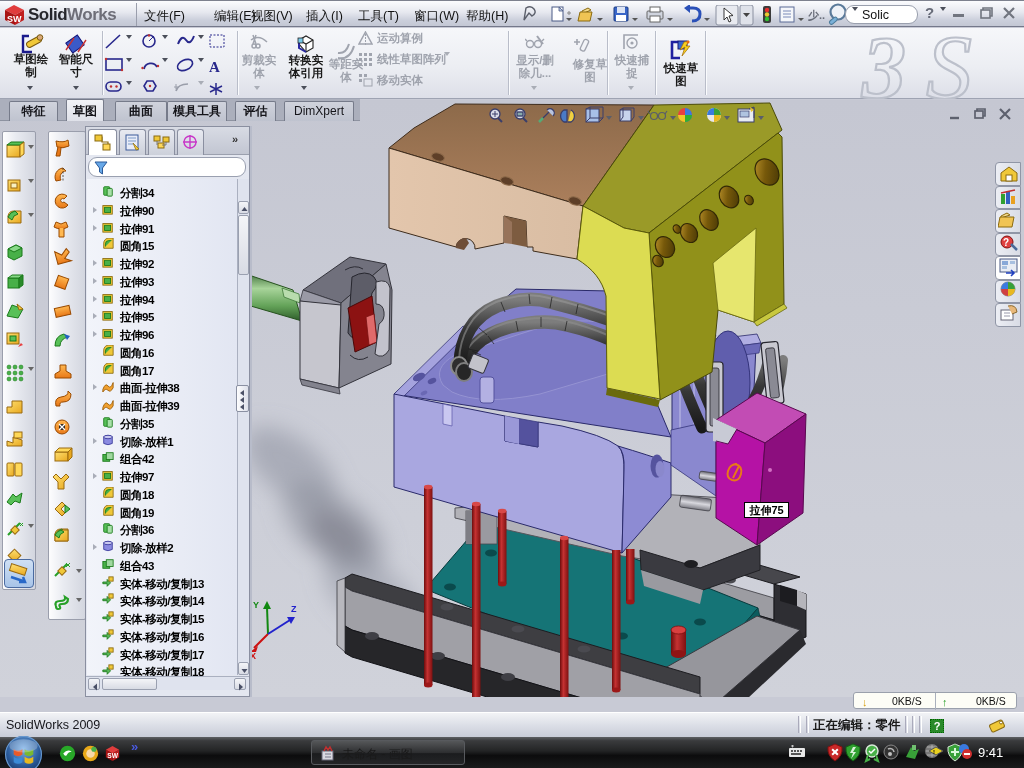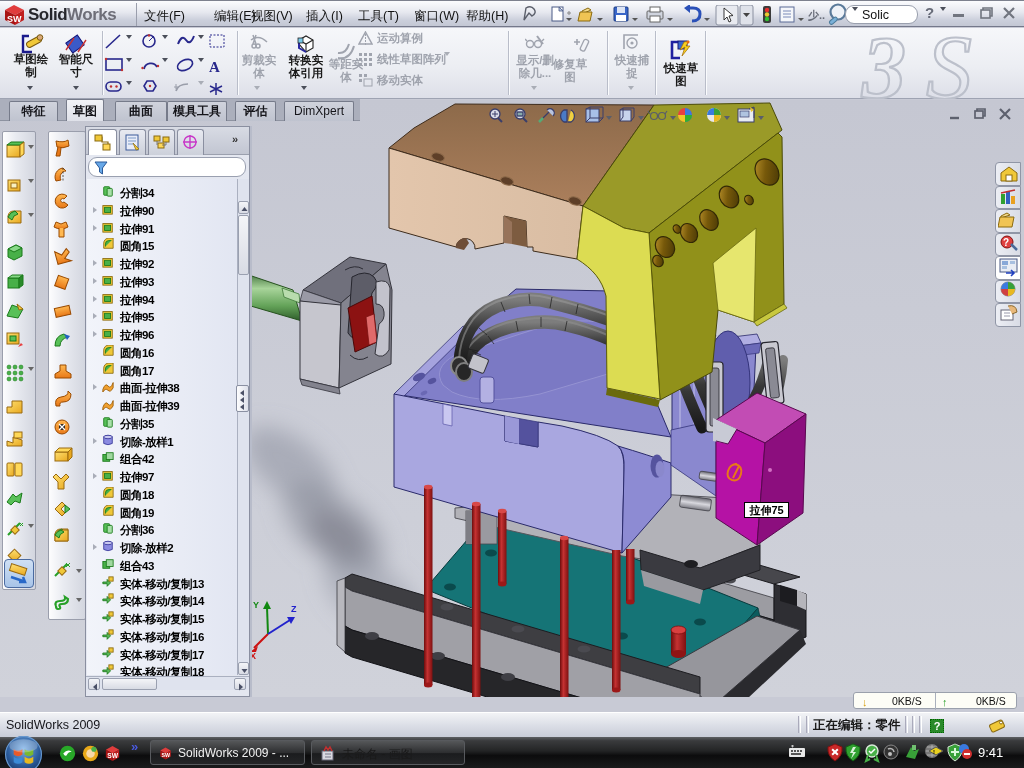--- a/index.html
+++ b/index.html
@@ -1022,21 +1022,21 @@
           <path d="M12,2 l6,8" stroke-width="2"></path>
         </g>
  </svg>
  <div class="abs lbl cjkd" style="left:512px;top:26px;width:46px">显示/删<br>除几...</div>
  <span class="abs" style="left:531px;top:62px"><span class="ddad"></span></span>
 
  <svg class="abs" style="left:572px;top:9px" width="20" height="18" viewBox="0 0 20 18">
   <path d="M2,5 l6,0 M5,2 l0,6" stroke="#a0a4ae" stroke-width="1.6"></path>
   <rect x="10" y="2" width="5" height="12" rx="2" transform="rotate(25 12 8)" fill="none" stroke="#a0a4ae" stroke-width="1.3"></rect>
  </svg>
- <div class="abs lbl cjkd" style="left:548px;top:30px;width:44px">修复草<br>图</div>
+ <div class="abs lbl cjkd" style="left:568px;top:30px;width:44px">修复草<br>图</div>
  <span class="abs vsep" style="left:607px"></span>
 
  <svg class="abs" style="left:622px;top:5px" width="20" height="18" viewBox="0 0 20 18">
   <path d="M2,16 l0,-14 l14,0" fill="none" stroke="#a0a4ae" stroke-width="1.6"></path>
   <circle cx="10" cy="10" r="5" fill="none" stroke="#a0a4ae" stroke-width="1.4"></circle>
         <circle cx="10" cy="10" r="1.6" fill="#a0a4ae"></circle>
  </svg>
  <div class="abs lbl cjkd" style="left:610px;top:26px;width:44px">快速捕<br>捉</div>
  <span class="abs" style="left:628px;top:62px"><span class="ddad"></span></span>
  <span class="abs vsep" style="left:655px"></span>
@@ -1194,29 +1194,20 @@
         <circle cx="10" cy="10" r="5" fill="#f8d8a8"></circle>
         <circle cx="14" cy="5" r="3" fill="#48b048"></circle>
       </svg>
  <svg class="abs" style="left:103px;top:7px" width="19" height="19" viewBox="0 0 20 20">
         <polygon points="3,6 10,2 17,6 10,10" fill="#e03c3c"></polygon>
         <polygon points="3,6 10,10 10,18 3,14" fill="#a81414"></polygon>
         <polygon points="10,10 17,6 17,14 10,18" fill="#c01f1f"></polygon>
         <text x="4.5" y="15" font-size="7" font-weight="bold" fill="#fff">SW</text>
       </svg>
  <span class="abs" style="left:131px;top:2px;color:#4a5ae0;font-size:13px;font-weight:bold">»</span>
- <div class="abs tbtn" style="left:150px;width:155px">
-  <svg class="abs" style="left:7px;top:5px" width="15" height="15" viewBox="0 0 20 20">
-          <polygon points="3,6 10,2 17,6 10,10" fill="#e03c3c"></polygon>
-          <polygon points="3,6 10,10 10,18 3,14" fill="#a81414"></polygon>
-          <polygon points="10,10 17,6 17,14 10,18" fill="#c01f1f"></polygon>
-          <text x="4.5" y="15" font-size="7" font-weight="bold" fill="#fff">SW</text>
-        </svg>
-  <span class="abs" style="left:27px;top:5px">SolidWorks 2009 - ...</span>
- </div>
  <div class="abs tbtn" style="left:311px;width:154px">
   <svg class="abs" style="left:8px;top:4px" width="16" height="16" viewBox="0 0 16 16">
           <rect x="2" y="6" width="11" height="9" fill="#d8d8e0" stroke="#667"></rect>
           <path d="M4,6 l2,-4 l2,3 l2,-3 l2,4" stroke="#c03030" stroke-width="1.5" fill="none"></path>
           <path d="M5,9 l6,0 M5,12 l6,0" stroke="#778" stroke-width="1"></path>
         </svg>
   <span class="abs cjk" style="left:30px;top:5px;font-weight:normal">未命名 - 画图</span>
  </div>
  <svg class="abs" style="left:788px;top:8px" width="18" height="14" viewBox="0 0 18 14">
         <rect x="1" y="3" width="16" height="9" rx="1" fill="#e8e8e8"></rect>

